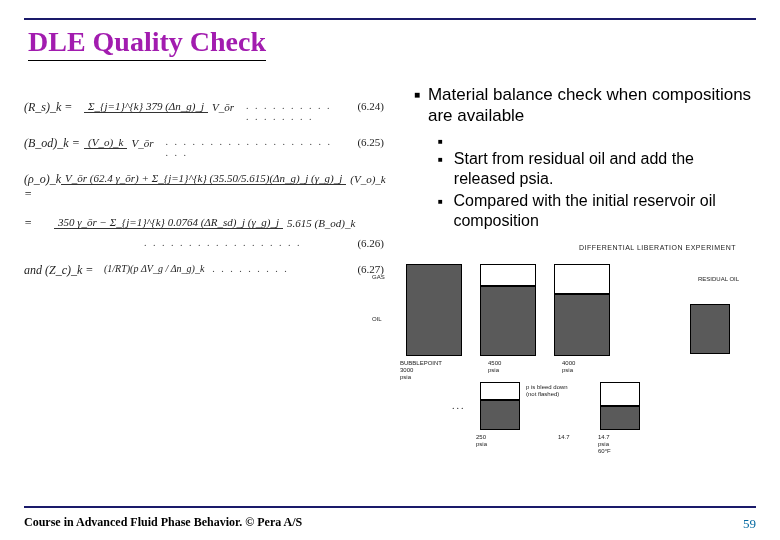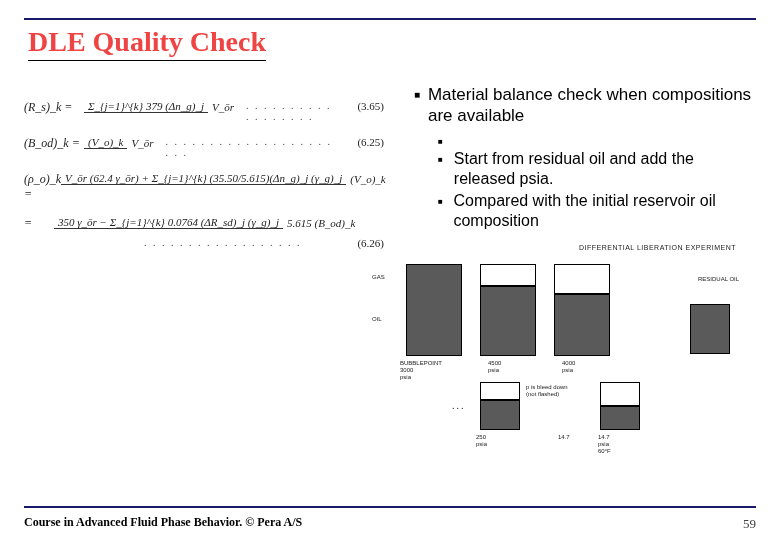--- a/index.html
+++ b/index.html
@@ -18,21 +18,21 @@
     width: 732px;
     height: 2px;
     background: #1a1a6a;
   }
   .slide-title {
     position: absolute;
     left: 28px;
     top: 26px;
     font-size: 28px;
     font-weight: bold;
-    color: #ef4444;
+    color: #a21caf;
     border-bottom: 1.5px solid #000;
     padding-bottom: 2px;
     font-family: "Times New Roman", serif;
   }
   .content {
     position: absolute;
     left: 24px;
     top: 80px;
     width: 732px;
     height: 400px;
@@ -181,40 +181,40 @@
     font-family: "Times New Roman", serif;
     color: #000;
     font-weight: bold;
   }
   .page-num {
     position: absolute;
     right: 24px;
     bottom: 8px;
     font-size: 13px;
     font-family: "Times New Roman", serif;
-    color: #404040;
+    color: #0369a1;
   }
 </style>
 </head>
 <body>
 
 <div class="title-rule"></div>
 <h1 class="slide-title">DLE Quality Check</h1>
 
 <div class="content">
   <div class="left-col">
 
     <div class="eq-block">
       <span class="eq-lhs">(R_s)_k =</span>
       <span class="eq-frac">
         <span class="num">Σ_{j=1}^{k} 379 (Δn_g)_j</span>
         <span class="den">V_ōr</span>
       </span>
       <span class="eq-dots">. . . . . . . . . . . . . . . . . .</span>
-      <span class="eq-num">(3.65)</span>
+      <span class="eq-num">(6.24)</span>
     </div>
 
     <div class="eq-block">
       <span class="eq-lhs">(B_od)_k =</span>
       <span class="eq-frac">
         <span class="num">(V_o)_k</span>
         <span class="den">V_ōr</span>
       </span>
       <span class="eq-dots">. . . . . . . . . . . . . . . . . . . . . .</span>
       <span class="eq-num">(6.25)</span>
@@ -233,20 +233,26 @@
       <span class="eq-frac">
         <span class="num eq-long">350 γ_ōr − Σ_{j=1}^{k} 0.0764 (ΔR_sd)_j (γ_g)_j</span>
         <span class="den">5.615 (B_od)_k</span>
       </span>
     </div>
     <div class="eq-block" style="margin-top:-8px;">
       <span class="eq-dots" style="padding-left:120px;">. . . . . . . . . . . . . . . . . .</span>
       <span class="eq-num">(6.26)</span>
     </div>
 
+    <div class="eq-block" style="margin-top:6px;">
+      <span class="eq-lhs" style="width:80px;">and (Z_c)_k =</span>
+      <span class="eq-long">(1/RT)(p ΔV_g / Δn_g)_k</span>
+      <span class="eq-dots">. . . . . . . . .</span>
+      <span class="eq-num">(6.27)</span>
+    </div>
 
   </div>
 
   <div class="right-col">
     <div class="bullet-l1">
       <span class="mk">■</span>
       <span>Material balance check when compositions are available</span>
     </div>
     <div class="bullet-l2">
       <span class="mk">■</span>

